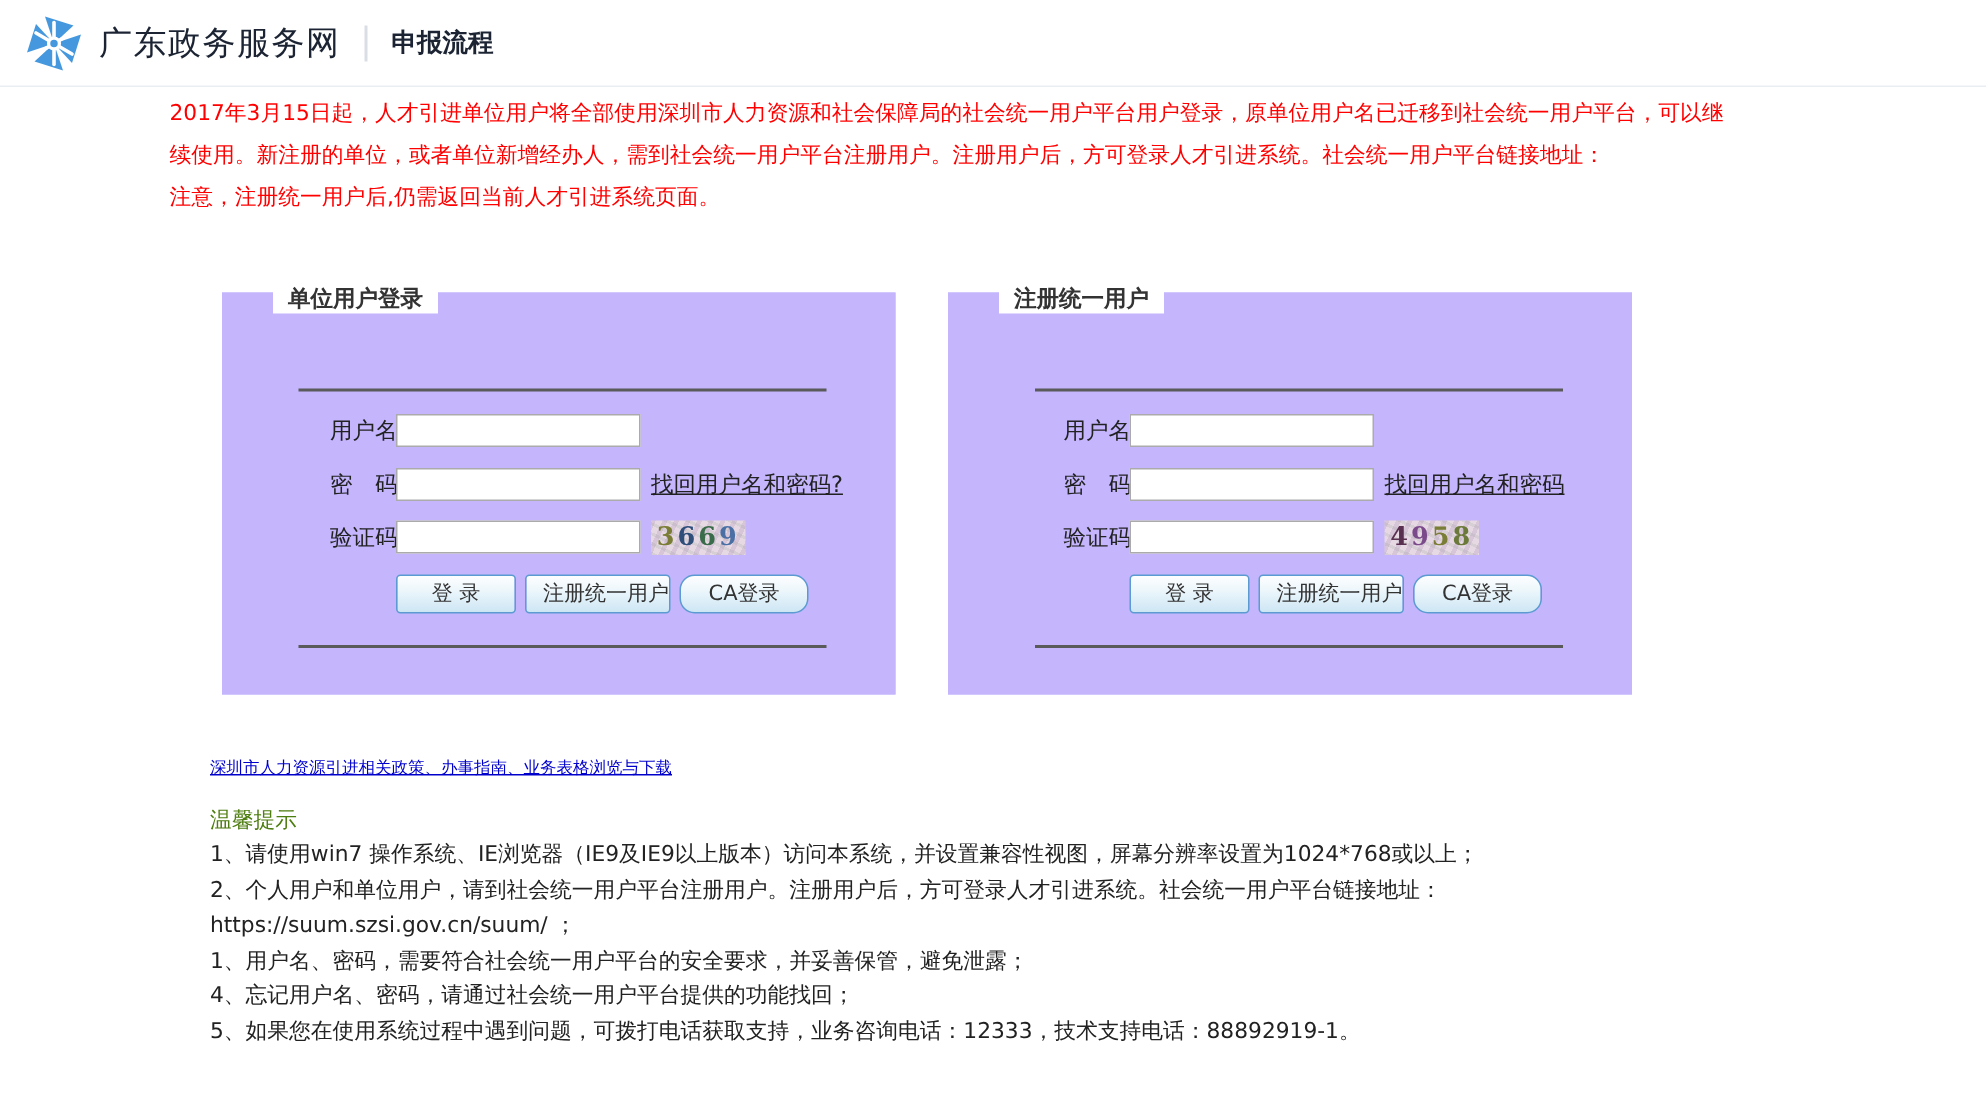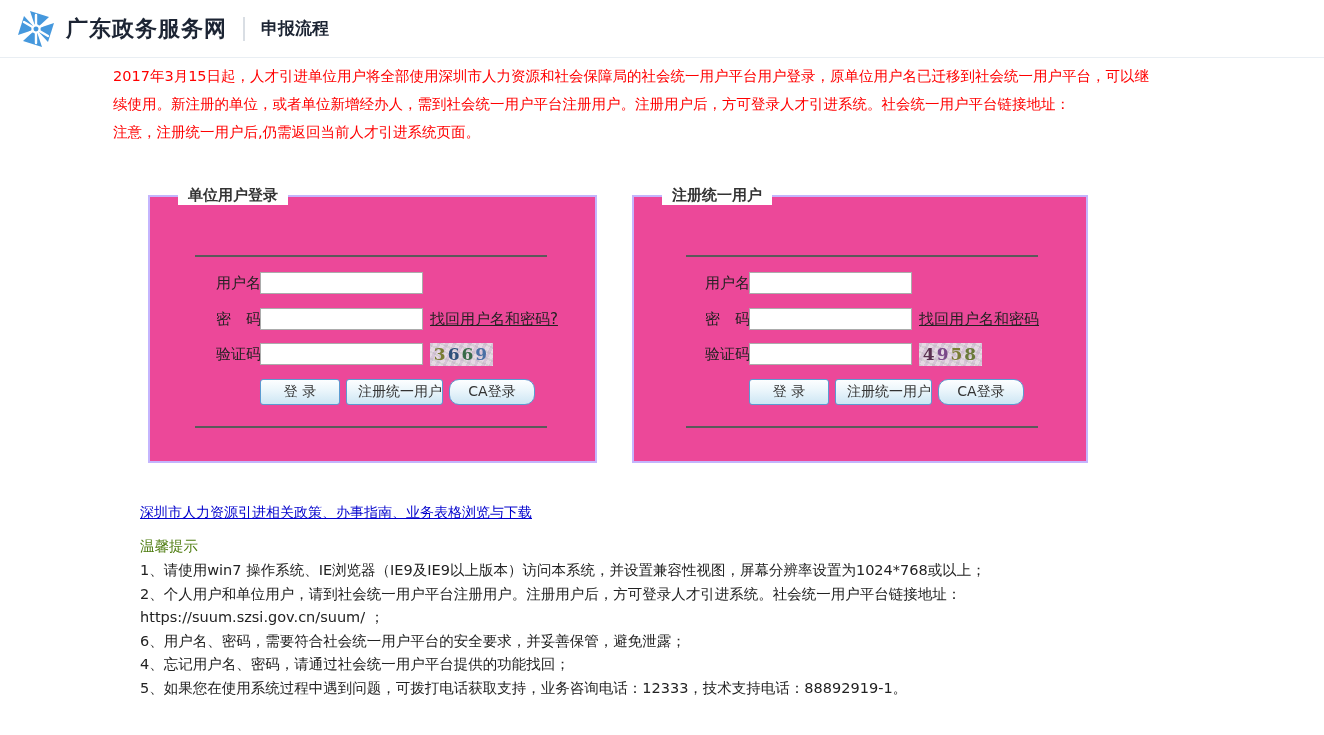--- a/index.html
+++ b/index.html
@@ -9,31 +9,31 @@
     font-family: "DejaVu Sans", "Liberation Sans", sans-serif;
     color: #222;
   }
   
   .header {
     position: absolute; top: 0; left: 0; width: 1324px; height: 58px;
     background: #fff; border-bottom: 1px solid #e9eef3;
     display: flex; align-items: center; padding-left: 16px;
   }
   .logo { width: 40px; height: 40px; flex: 0 0 auto; }
-  .hdr-title { font-size: 22px; font-weight: bold; color: #1c2433; margin-left: 10px; letter-spacing: 1px; }
+  .hdr-title { font-size: 22px; font-weight: normal; color: #1c2433; margin-left: 10px; letter-spacing: 1px; }
   .hdr-divider { width: 2px; height: 24px; background: #d9dee4; margin: 0 16px; }
   .hdr-subtitle { font-size: 17px; font-weight: bold; color: #1c2433; }
 
   
   .notice { position: absolute; left: 113px; top: 62px; width: 1060px;
     color: #ff0000; font-size: 14.5px; line-height: 28px; }
   .notice a { color: #ff0000; text-decoration: underline; }
 
   
-  .login-box { position: absolute; border: 2px solid #c4b5fd; background: #ec4899; }
+  .login-box { position: absolute; border: 6px solid #c4b5fd; background: #c4b5fd; }
   #unit-box { left: 148px; top: 195px; width: 449px; height: 268px; }
   #personal-box { left: 632px; top: 195px; width: 456px; height: 268px; }
   .box-legend { position: absolute; top: -11px; left: 28px; background: #fff;
     padding: 0 10px; font-size: 15px; font-weight: bold; color: #333; }
   .inner-line { position: absolute; height: 2px; background: #5a5a5a; width: 352px; }
   .line-top { top: 58px; } .line-bottom { top: 229px; }
   #unit-box .inner-line { left: 45px; } #personal-box .inner-line { left: 52px; }
 
   .form-row { position: absolute; height: 24px; display: flex; align-items: center; }
   #unit-box .form-row { left: 66px; } #personal-box .form-row { left: 71px; }
@@ -62,21 +62,21 @@
     height: 26px; border: 1px solid #5b9bd1; border-radius: 3px;
     background: linear-gradient(#fdfeff, #eaf5fb 45%, #cde6f4);
     color: #333; font-size: 14px; font-family: inherit; cursor: pointer;
     padding: 0; white-space: nowrap;
   }
   .btn-login { width: 80px; margin-right: 6px; }
   .btn-register { width: 97px; margin-right: 6px; text-align: right; }
   .btn-ca { width: 86px; border-radius: 10px; }
 
   
-  .policy-link { position: absolute; left: 140px; top: 504px; font-size: 14px;
+  .policy-link { position: absolute; left: 140px; top: 504px; font-size: 11px;
     color: #0000cc; text-decoration: underline; }
   .tips-title { position: absolute; left: 140px; top: 537px; font-size: 14.5px; color: #4d7c0f; }
   .tips { position: absolute; left: 140px; top: 559px; font-size: 14.5px;
     color: #222; line-height: 23.6px; width: 1050px; }
 </style>
 </head>
 <body>
 
 <div class="header">
   <svg class="logo" viewBox="0 0 40 40">
@@ -163,16 +163,16 @@
 
   <div class="inner-line line-bottom"></div>
 </div>
 
 <a href="#" class="policy-link">深圳市人力资源引进相关政策、办事指南、业务表格浏览与下载</a>
 <div class="tips-title">温馨提示</div>
 <div class="tips">
   <div>1、请使用win7 操作系统、IE浏览器（IE9及IE9以上版本）访问本系统，并设置兼容性视图，屏幕分辨率设置为1024*768或以上；</div>
   <div>2、个人用户和单位用户，请到社会统一用户平台注册用户。注册用户后，方可登录人才引进系统。社会统一用户平台链接地址：</div>
   <div>https://suum.szsi.gov.cn/suum/ ；</div>
-  <div>6、用户名、密码，需要符合社会统一用户平台的安全要求，并妥善保管，避免泄露；</div>
+  <div>1、用户名、密码，需要符合社会统一用户平台的安全要求，并妥善保管，避免泄露；</div>
   <div>4、忘记用户名、密码，请通过社会统一用户平台提供的功能找回；</div>
   <div>5、如果您在使用系统过程中遇到问题，可拨打电话获取支持，业务咨询电话：12333，技术支持电话：88892919-1。</div>
 </div>
 
 </body></html>

